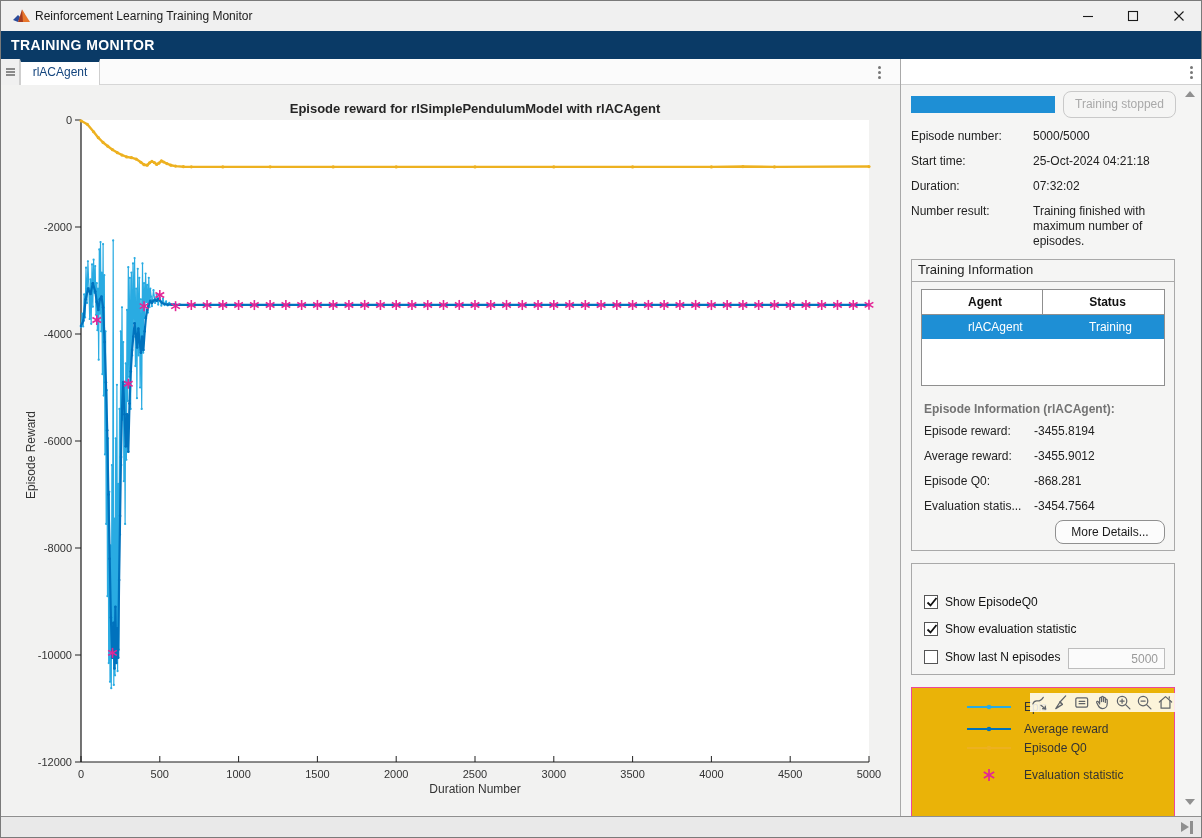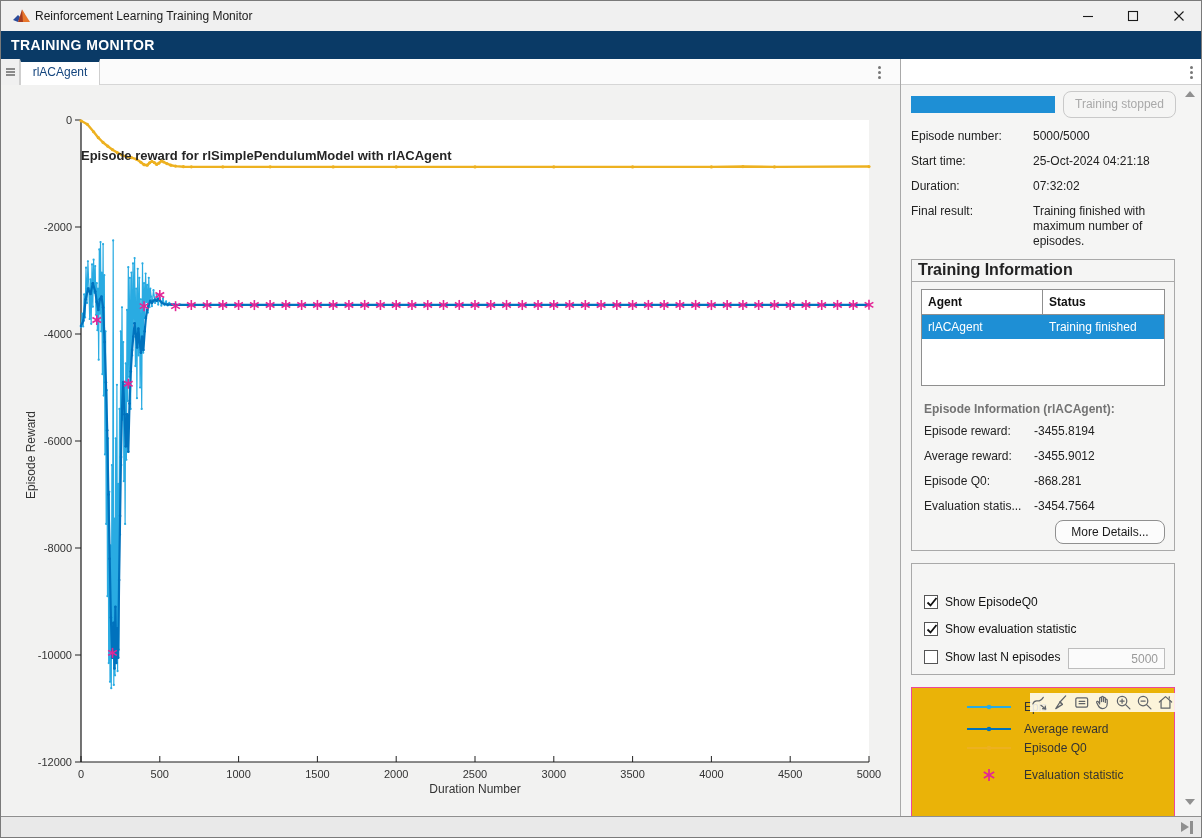--- a/index.html
+++ b/index.html
@@ -23,41 +23,41 @@
   #active-tab{left:19px;top:58px;width:80px;height:26px;background:#ffffff;border-top:3px solid #0a3a66;
               border-left:1px solid #cfcfcf;border-right:1px solid #cfcfcf;box-sizing:border-box;
               text-align:center;font-size:12px;color:#14457e;line-height:21px;}
   .kebab{width:4px;}
   .kebab i{display:block;width:3px;height:3px;border-radius:50%;background:#777;margin:2px auto;}
   #tab-kebab{left:868px;top:61px;width:20px;height:20px;display:flex;align-items:center;justify-content:center;}
   
   #v-divider{left:899px;top:58px;width:1px;height:757px;background:#a9a9a9;}
   
   #chart-panel{left:0;top:84px;width:899px;height:730px;background:#f2f2f1;}
-  #chart-title{left:80px;top:16px;width:788px;font-size:13px;font-weight:bold;color:#252525;margin-top:47px;}
+  #chart-title{left:80px;top:16px;width:788px;text-align:center;font-size:13px;font-weight:bold;color:#252525;}
   #chart-xlabel{left:80px;top:697px;width:788px;text-align:center;font-size:12px;color:#333;}
   #chart-ylabel{left:-30px;top:363px;width:120px;text-align:center;font-size:12px;color:#333;
                 transform:rotate(-90deg);}
   
   #right-header{left:900px;top:58px;width:302px;height:26px;background:#ffffff;border-bottom:1px solid #d0d0d0;box-sizing:border-box;}
   #panel-kebab{left:1180px;top:61px;width:20px;height:20px;display:flex;align-items:center;justify-content:center;}
   #right-body{left:900px;top:84px;width:302px;height:731px;background:#f5f5f4;}
   #progress-track{left:910px;top:95px;width:144px;height:17px;background:#dfe6ec;}
   #progress-fill{left:0;top:0;height:17px;background:#1e8fd5;}
   #stop-btn{left:1062px;top:90px;width:113px;height:27px;border:1px solid #c9c9c9;border-radius:8px;
             color:#a9a9a9;font-size:12px;text-align:center;line-height:25px;box-sizing:border-box;background:transparent;}
   .f-label{font-size:12px;color:#222;}
   .f-value{font-size:12px;color:#222;}
   .box{border:1px solid #a9a9a9;background:#f5f5f4;box-sizing:border-box;}
-  .box-header{height:21px;line-height:20px;padding-left:6px;font-size:16px;font-weight:bold;color:#222;
+  .box-header{height:21px;line-height:20px;padding-left:6px;font-size:13px;font-weight:normal;color:#222;
               border-bottom:1px solid #a9a9a9;}
   #ti-box{left:910px;top:258px;width:264px;height:292px;}
   #ti-table{position:absolute;left:9px;top:29px;width:244px;height:97px;background:#fff;border:1px solid #8f8f8f;box-sizing:border-box;}
   .t-row{display:flex;height:25px;box-sizing:border-box;}
-  .t-cell{width:50%;padding:0 6px;line-height:24px;font-size:12px;box-sizing:border-box;overflow:hidden;}
+  .t-cell{width:50%;padding:0 6px;line-height:24px;font-size:12px;box-sizing:border-box;overflow:hidden;margin-left:40px;}
   #ti-head{border-bottom:1px solid #8f8f8f;font-weight:bold;color:#111;}
   #ti-head .t-cell:first-child{border-right:1px solid #8f8f8f;}
   #ti-row-sel{background:#1e8fd5;color:#fff;height:24px;}
   .ep-title{position:absolute;left:12px;font-size:12px;font-weight:bold;color:#737373;}
   .ep-label{position:absolute;left:12px;font-size:12px;color:#222;width:112px;white-space:nowrap;overflow:hidden;}
   .ep-value{position:absolute;left:122px;font-size:12px;color:#222;}
   #more-btn{position:absolute;left:143px;top:260px;width:110px;height:24px;border:1px solid #909090;border-radius:8px;
             background:#fcfcfc;font-size:12px;color:#1a1a1a;text-align:center;line-height:22px;box-sizing:border-box;}
   #po-box{left:910px;top:562px;width:264px;height:112px;}
   .cb-row{position:absolute;left:12px;display:flex;align-items:center;}
@@ -579,21 +579,21 @@
   <div id="progress-fill" class="abs" style="width: 100%;"></div>
 </div>
 <div id="stop-btn" class="abs">Training stopped</div>
 
 <div class="abs f-label" style="left:910px;top:128px">Episode number:</div>
 <div class="abs f-value" style="left:1032px;top:128px">5000/5000</div>
 <div class="abs f-label" style="left:910px;top:153px">Start time:</div>
 <div class="abs f-value" style="left:1032px;top:153px">25-Oct-2024 04:21:18</div>
 <div class="abs f-label" style="left:910px;top:178px">Duration:</div>
 <div class="abs f-value" style="left:1032px;top:178px">07:32:02</div>
-<div class="abs f-label" style="left:910px;top:203px">Final result:</div>
+<div class="abs f-label" style="left:910px;top:203px">Number result:</div>
 <div class="abs f-value" style="left:1032px;top:203px;width:150px;line-height:15px">Training finished with maximum number of episodes.</div>
 
 <div id="ti-box" class="abs box">
   <div class="box-header">Training Information</div>
   <div id="ti-table">
     <div class="t-row" id="ti-head">
       <div class="t-cell">Agent</div>
       <div class="t-cell">Status</div>
     </div>
     <div class="t-row" id="ti-row-sel">

